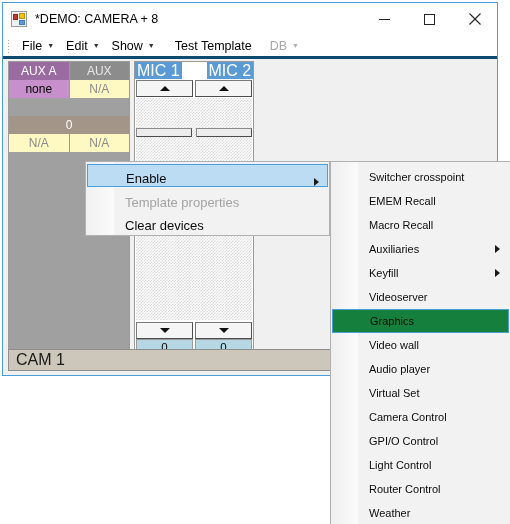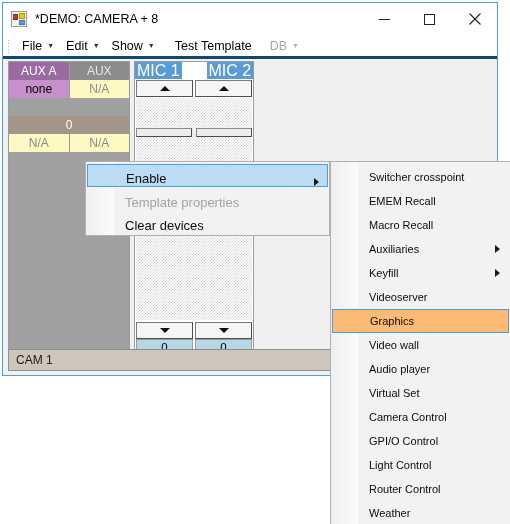--- a/index.html
+++ b/index.html
@@ -195,21 +195,21 @@
 
   
   #status-bar {
     position: absolute;
     left: 5px; right: 5px; bottom: 4px;
     height: 22px;
     background: #cdc6ba;
     border: 1px solid #8e8e8e;
     display: flex; align-items: center;
     padding-left: 7px;
-    font-size: 12px;
+    font-size: 16px;
     color: #1a1a1a;
   }
 
   
   #context-menu {
     position: absolute;
     left: 85px; top: 161px;
     width: 245px;
     background: #f2f2f2;
     border: 1px solid #b0b0b0;
@@ -276,21 +276,21 @@
     height: 24px;
     display: flex; align-items: center;
     padding-left: 38px;
     padding-right: 10px;
     font-size: 11px;
     color: #0b0b0b;
     z-index: 2;
     white-space: nowrap;
   }
   .sm-item.selected {
-    background: #fdba74;
+    background: #15803d;
     border: 1px solid #4a9fd8;
     margin: 0 1px;
     padding-left: 37px;
   }
   .sm-arrow {
     margin-left: auto;
     width: 0; height: 0;
     border-top: 4px solid transparent;
     border-bottom: 4px solid transparent;
     border-left: 5px solid #1a1a1a;

